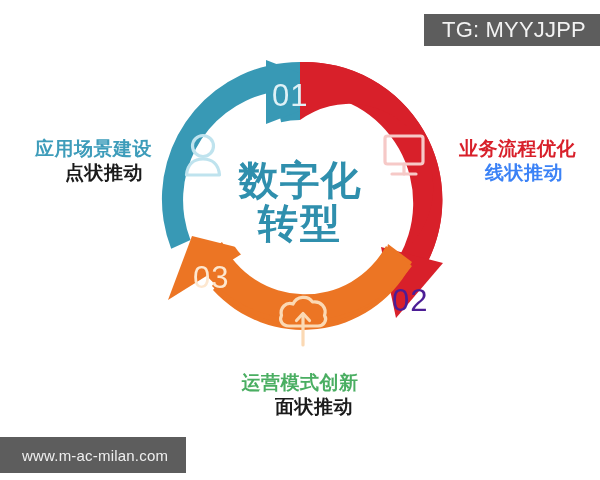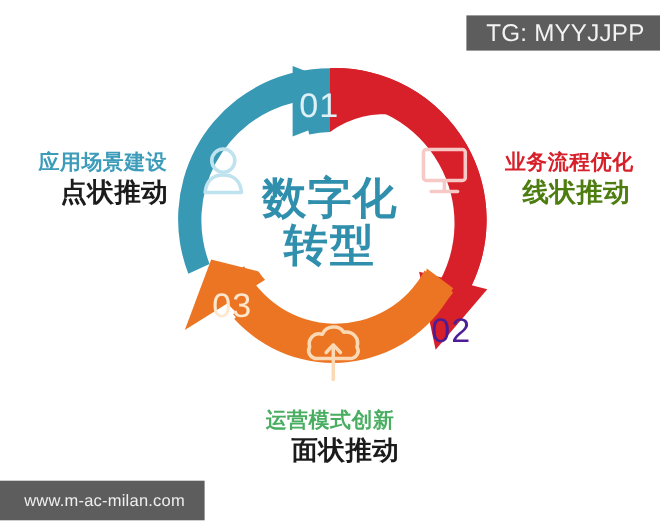--- a/index.html
+++ b/index.html
@@ -95,21 +95,21 @@
     line-height: 1.28;
     white-space: nowrap;
   }
   .side-label .title {
     font-weight: bold;
     font-size: 19px;
     letter-spacing: .5px;
   }
   .side-label .sub {
     font-weight: bold;
-    font-size: 24px;
+    font-size: 19px;
     color: #1b1b1b;
     letter-spacing: .5px;
   }
   #label-left  { left: 8px;  top: 136px; text-align: left; margin-left: 27px; }
   #label-left .title { color: #3d9cba; }
   #label-left .sub   { display:block; text-align: center; width: 138px; }
   #label-right { left: 459px; top: 136px; text-align: left; }
   #label-right .title { color: #d8202a; }
   #label-right .sub   { display:block; text-align: center; width: 130px; }
   #label-bottom{ left: 0px; top: 370px; width: 600px; text-align: center; }
@@ -210,21 +210,21 @@
   <div class="step-num" id="num-02" style="color: #4c1d95; margin-top: 32px;">02</div>
   <div class="step-num" id="num-03" style="color: rgb(253, 231, 207);">03</div>
 
   <div class="side-label" id="label-left">
     <span class="title" style="color: rgb(61, 156, 186);">应用场景建设</span>
     <span class="sub" style="color: rgb(27, 27, 27);">点状推动</span>
   </div>
 
   <div class="side-label" id="label-right">
     <span class="title" style="color: rgb(216, 32, 42);">业务流程优化</span>
-    <span class="sub" style="color: #4d7c0f;">线状推动</span>
+    <span class="sub" style="color: #3b82f6;">线状推动</span>
   </div>
 
   <div class="side-label" id="label-bottom">
     <span class="title" style="color: rgb(74, 174, 98);">运营模式创新</span>
     <span class="sub" style="color: rgb(27, 27, 27);">面状推动</span>
   </div>
 
   <div class="badge" id="badge-tg">
     <span>TG: MYYJJPP</span>
   </div>

